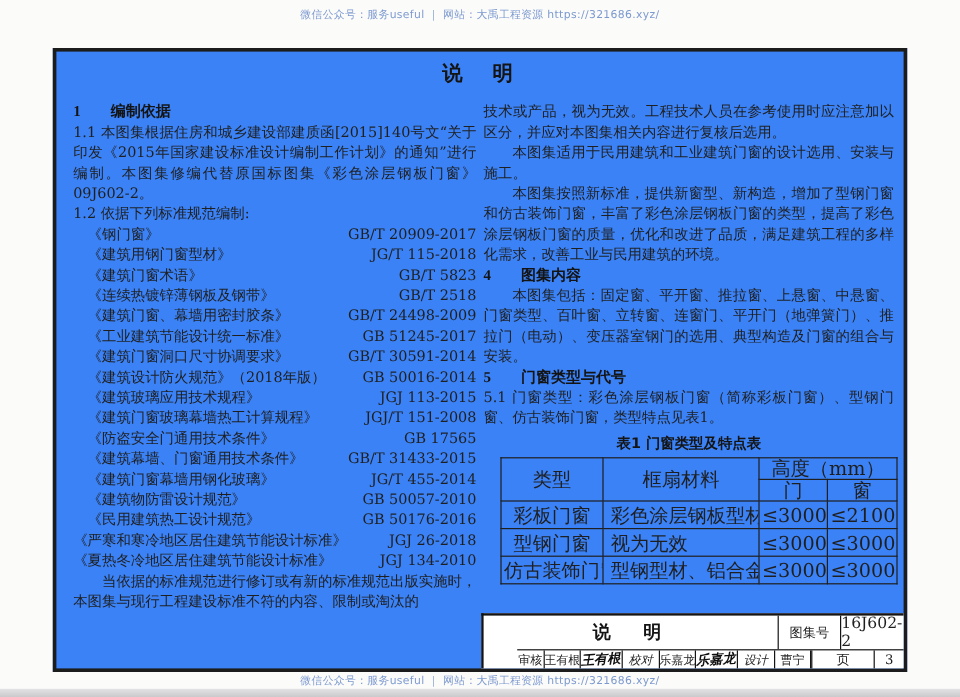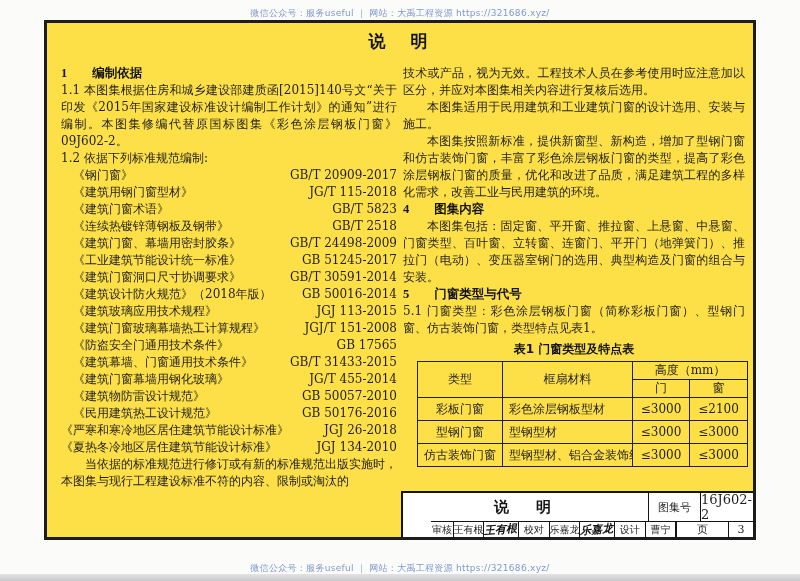--- a/index.html
+++ b/index.html
@@ -13,22 +13,22 @@
     position:absolute;left:0;width:100%;text-align:center;
     color:#7d9ad0;font-size:9px;line-height:12px;
     font-family:"DejaVu Sans","Liberation Sans",sans-serif;
     letter-spacing:0.3px;white-space:nowrap;
   }
   .watermark.top{top:7px;}
   .watermark.bottom{top:562px;}
   .page-edge{position:absolute;left:0;bottom:0;width:100%;height:7px;
     background:linear-gradient(#e3e3e5,#c9c9cc);}
   .page-frame{
-    position:absolute;left:44px;top:20px;width:712px;height:520px;
-    box-sizing:border-box;border:3px solid #1c1c1c;background:#fde047;
+    position:absolute;left:44px;top:40px;width:712px;height:520px;
+    box-sizing:border-box;border:3px solid #1c1c1c;background:#3b82f6;
   }
   .doc-title{
     position:absolute;top:7px;left:0;right:0;text-align:center;
     font-family:"DejaVu Sans","Liberation Sans",sans-serif;
     font-weight:bold;font-size:17px;letter-spacing:4px;color:#141414;
   }
   .col{
     position:absolute;top:42px;font-size:12px;line-height:17px;
     text-align:justify;text-justify:inter-ideograph;
   }
@@ -42,21 +42,21 @@
   .indent{text-indent:2em;}
   .std-row{display:flex;justify-content:space-between;height:17px;}
   .std-name{padding-left:12px;white-space:nowrap;}
   .std-code{white-space:nowrap;font-family:"DejaVu Serif","Liberation Serif",serif;}
   .tbl-caption{
     text-align:center;font-weight:bold;font-size:12px;margin:4px 0 3px;
     font-family:"DejaVu Sans","Liberation Sans",sans-serif;color:#141414;
   }
   table.spec-table{
     border-collapse:collapse;table-layout:fixed;width:330px;margin-left:14px;
-    font-size:12px;color:#1f1f1f;
+    font-size:16px;color:#1f1f1f;
   }
   table.spec-table th,table.spec-table td{
     border:1.5px solid #1f1f1f;text-align:center;padding:0 2px;
     font-weight:normal;overflow:hidden;white-space:nowrap;
   }
   table.spec-table .hrow1 th{height:16px;}
   table.spec-table .hrow2 th{height:14px;}
   table.spec-table td{height:22px;}
   table.spec-table .mat{text-align:left;padding-left:6px;}
   .title-block{
@@ -72,21 +72,21 @@
   .tb-value{flex:1;border-left:1.5px solid #141414;display:flex;align-items:center;justify-content:center;box-sizing:border-box;}
   .tb-title{
     font-family:"DejaVu Sans","Liberation Sans",sans-serif;
     font-weight:bold;font-size:15px;letter-spacing:6px;color:#141414;
   }
   .atlas-no{font-size:13px;}
   .tb-cell{display:flex;align-items:center;justify-content:center;
     box-sizing:border-box;border-left:1.5px solid #141414;height:100%;
     font-size:10px;white-space:nowrap;overflow:hidden;}
   .tb-cell.first{border-left:none;}
-  .w22{width:24px;}.w32{width:33px;}.w36{width:38px;}.w24{width:34px;}.wf{flex:1;}
+  .w22{width:24px;}.w32{width:33px;}.w36{width:38px;}.w24{width:34px;font-style:italic;}.wf{flex:1;}
   .sig{
     font-style:italic;font-weight:bold;font-size:11px;color:#101010;
     transform:rotate(-4deg);font-family:"DejaVu Serif","Liberation Serif",serif;
   }
 </style>
 </head>
 <body>
 
 <div class="watermark top">微信公众号：服务useful ｜ 网站：大禹工程资源 https://321686.xyz/</div>
 
@@ -206,21 +206,21 @@
         <th>窗</th>
       </tr>
       <tr>
         <td>彩板门窗</td>
         <td class="mat">彩色涂层钢板型材</td>
         <td>≤3000</td>
         <td>≤2100</td>
       </tr>
       <tr>
         <td>型钢门窗</td>
-        <td class="mat">型钢型材</td>
+        <td class="mat">视为无效</td>
         <td>≤3000</td>
         <td>≤3000</td>
       </tr>
       <tr>
         <td>仿古装饰门窗</td>
         <td class="mat">型钢型材、铝合金装饰线</td>
         <td>≤3000</td>
         <td>≤3000</td>
       </tr>
     </tbody>

